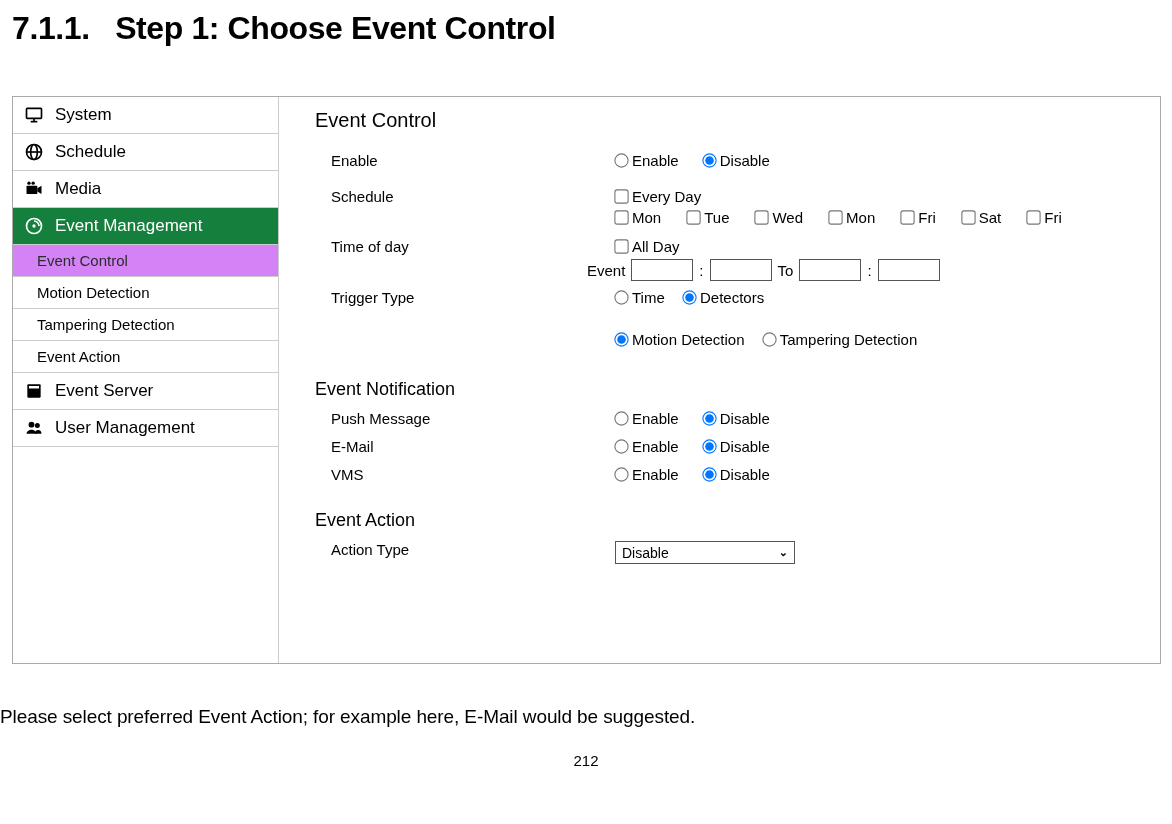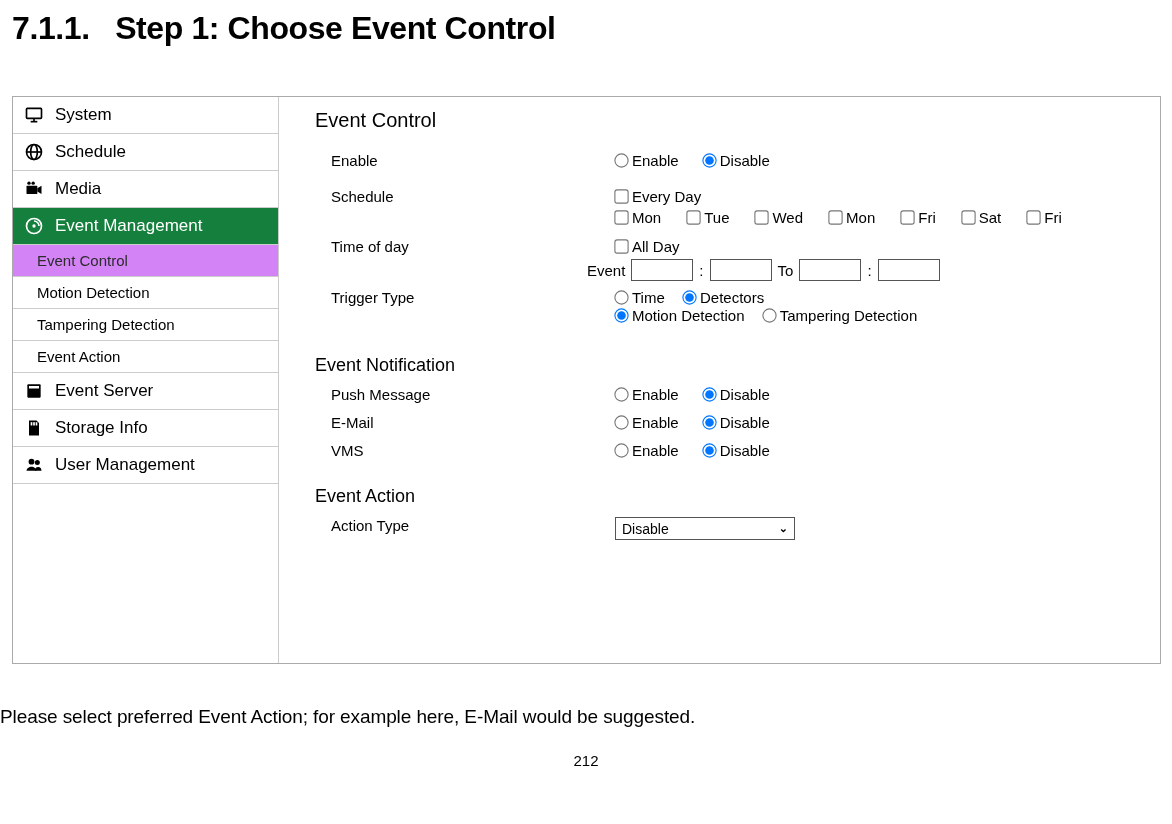--- a/index.html
+++ b/index.html
@@ -220,31 +220,20 @@
     <div class="side-row top-level">
       <span class="sidebar-icon">
         <svg viewBox="0 0 24 24">
             <rect x="4" y="4" width="16" height="16" rx="1" fill="currentColor"></rect>
             <rect x="6" y="6" width="12" height="3" fill="#fff"></rect>
           </svg>
       </span>
       <span>Event Server</span>
     </div>
 
-    <div class="side-row top-level">
-      <span class="sidebar-icon">
-        <svg viewBox="0 0 24 24">
-            <path d="M6 3 h9 l3 3 v15 h-12 z" fill="currentColor"></path>
-            <rect x="8" y="5" width="2" height="4" fill="#fff"></rect>
-            <rect x="11" y="5" width="2" height="4" fill="#fff"></rect>
-            <rect x="14" y="5" width="2" height="4" fill="#fff"></rect>
-          </svg>
-      </span>
-      <span>Storage Info</span>
-    </div>
 
     <div class="side-row top-level">
       <span class="sidebar-icon">
         <svg viewBox="0 0 24 24">
             <circle cx="9" cy="8" r="3.5" fill="currentColor"></circle>
             <circle cx="16" cy="9" r="3" fill="currentColor"></circle>
             <path d="M3 19 c0-3 3-5 6-5 s6 2 6 5 z" fill="currentColor"></path>
             <path d="M13 19 c0-2.5 1.5-4.5 4-4.5 s4 2 4 4.5 z" fill="currentColor"></path>
           </svg>
       </span>
@@ -326,21 +315,21 @@
           <span class="inline-label">To</span>
           <input type="text" class="text-input time-input" style="">
           <span class="inline-label">:</span>
           <input type="text" class="text-input time-input" style="">
         </div>
       </div>
     </div>
 
     <div class="row" style="margin-top:4px">
       <div class="label-col">Trigger Type</div>
-      <div class="field-col" style="flex-direction:column; align-items:flex-start; gap:0;">
+      <div class="field-col" style="flex-direction:column; align-items:flex-start; gap:24px;">
         <div>
           <span class="radio-pair">
               <input type="radio" name="trig" style="">
               <span class="inline-label">Time</span>
             </span>
           <span class="radio-pair">
               <input type="radio" name="trig" checked="" style="">
               <span class="inline-label">Detectors</span>
             </span>
         </div>

